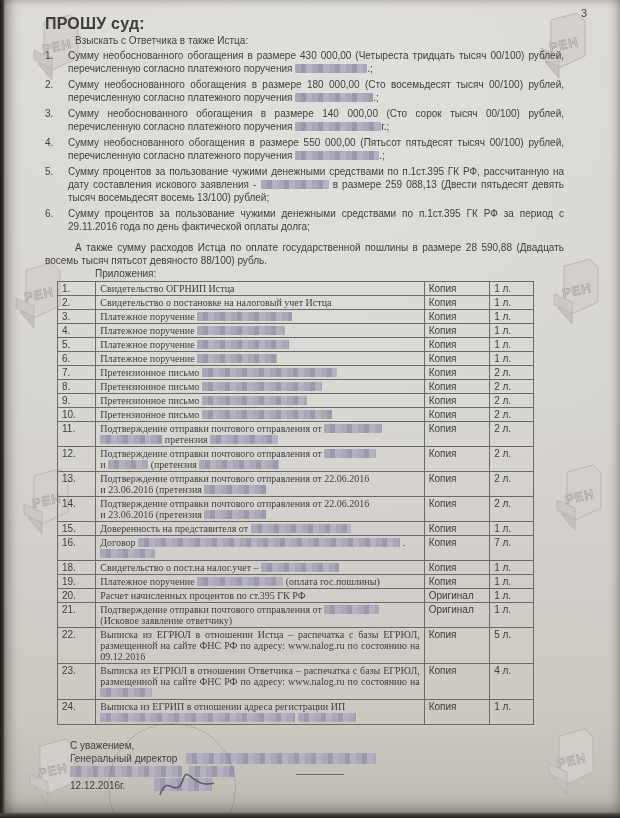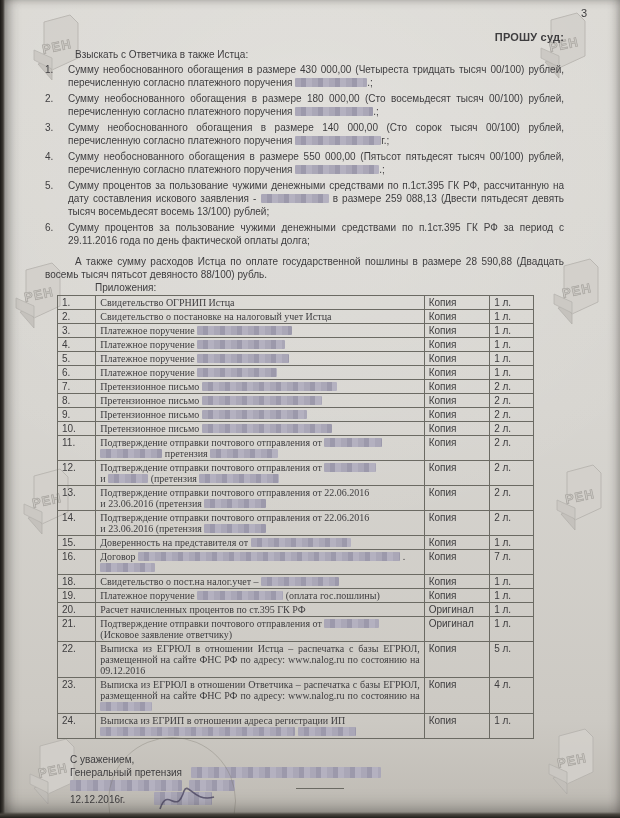--- a/index.html
+++ b/index.html
@@ -14,21 +14,21 @@
     position:absolute;inset:0;overflow:hidden;
     background:
       radial-gradient(120% 80% at 50% 18%, rgba(255,255,255,.20), rgba(255,255,255,0) 60%),
       linear-gradient(180deg,#dbd9d4 0%,#d7d5d0 50%,#ccc9c3 88%,#bebab3 100%);
   }
   
   .wm{position:absolute;opacity:.9;}
   
   .pagenum{position:absolute;top:7px;right:33px;font-size:11px;}
   .content{position:absolute;left:45px;right:56px;top:6px;font-size:10px;line-height:13px;}
-  .title{text-align:right;font-weight:bold;font-size:11px;margin-top:25px;letter-spacing:.2px;}
+  .title{text-align:left;font-weight:bold;font-size:16px;margin-top:11px;letter-spacing:.2px;}
   .intro{margin-top:4px;margin-left:30px;}
   .claims{margin-top:2px;}
   .claim{display:flex;margin-bottom:3px;}
   .cnum{flex:0 0 23px;width:23px;}
   .ctext{flex:1;text-align:justify;}
   .costs{margin-top:8px;text-indent:30px;text-align:justify;}
   .attach-label{margin-left:50px;}
   table.attach{border-collapse:collapse;margin-left:12px;margin-top:1px;width:477px;
     font-size:10px;line-height:11px;color:#3e3d3f;}
   table.attach td{border:1px solid #6b6a63;padding:1px 4px 1px 4px;vertical-align:top;}
@@ -278,21 +278,21 @@
             <td class="c-type">Копия</td>
             <td class="c-pages">1 л.</td>
           </tr>
         </tbody>
     </table>
 
     <div class="sig">
       <div class="stamp"></div>
       <div>С уважением,</div>
       <div>
-        <span>Генеральный претензия</span>
+        <span>Генеральный директор</span>
         <span class="redact" style="width:190px;margin-left:6px"></span>
       </div>
       <div>
         <span class="redact" style="width:112px"></span>
         <span class="redact" style="width:46px;margin-left:4px"></span>
         <span class="uline"></span>
       </div>
       <div>
         <span>12.12.2016г.</span>
         <span class="redact" style="width:58px;height:13px;margin-left:26px"></span>

